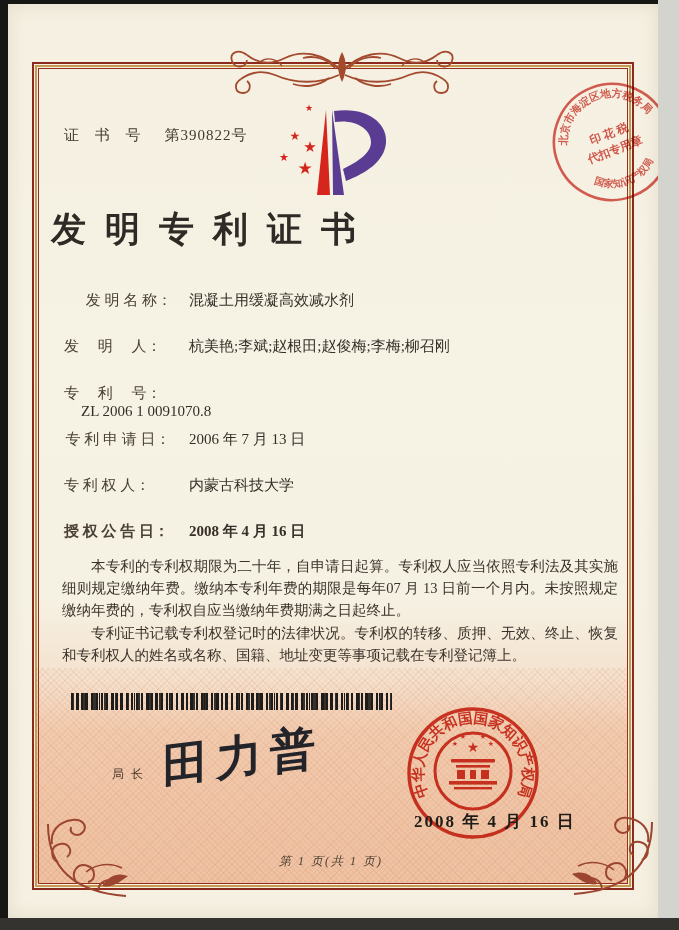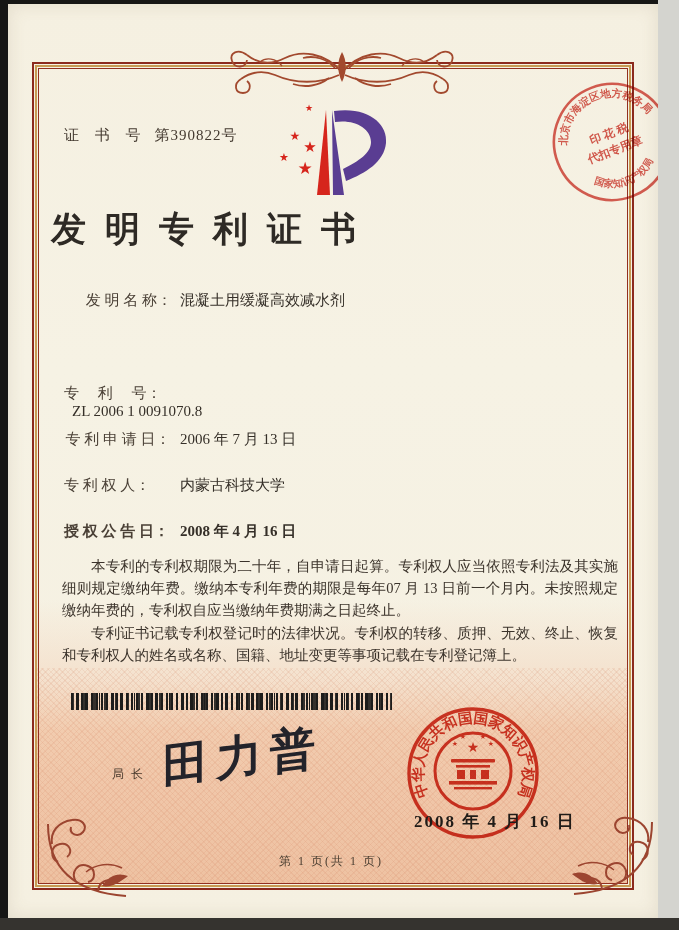--- a/index.html
+++ b/index.html
@@ -19,46 +19,46 @@
   .pink-tex{position:absolute;left:35px;top:668px;width:592px;height:215px;opacity:.5;
      background:repeating-linear-gradient(45deg,rgba(205,110,75,.22) 0 1px,transparent 1px 4px),
                 repeating-linear-gradient(-45deg,rgba(205,110,75,.22) 0 1px,transparent 1px 4px);}
   
   .frame{position:absolute;left:32px;top:62px;width:598px;height:824px;border:2px solid #8c2a1d;}
   .frame::before{content:"";position:absolute;inset:1px;border:2px solid #c79a52;}
   .frame::after{content:"";position:absolute;inset:4px;border:1px solid #93301f;}
   .abs{position:absolute;}
   
   .certno{left:64px;top:126px;font-size:15px;color:#43392f;letter-spacing:1px;}
-  .certno .sp{margin-right:8px;letter-spacing:6px;}
+  .certno .sp{margin-right:18px;letter-spacing:6px;}
   
   .title{left:32px;top:206px;width:598px;font-size:35px;font-weight:bold;
          color:#2e2a25;letter-spacing:19px;text-indent:19px;}
   
   .row{position:absolute;left:64px;width:556px;display:flex;font-size:15px;color:#3a332b;}
   .row .lbl{flex:none;min-width:108px;white-space:pre;color:#4a4036;}
-  .row .val{margin-left:8px;white-space:pre;color:#352f28;}
+  .row .val{margin-left:17px;white-space:pre;color:#352f28;}
   
   .bodytext{left:62px;top:555px;width:556px;font-size:14.5px;line-height:22.2px;color:#3b332b;text-align:justify;}
   .bodytext p{margin:0;text-indent:2em;}
   
   .barcode{left:71px;top:693px;width:321px;height:17px;
      background:repeating-linear-gradient(90deg,#1d1c1b 0 2px,transparent 2px 5px),
                 repeating-linear-gradient(90deg,#1d1c1b 0 1px,transparent 1px 7px),
                 repeating-linear-gradient(90deg,rgba(20,20,20,.85) 0 3px,transparent 3px 11px);}
   
   .sig-title{left:112px;top:766px;font-size:12px;letter-spacing:7px;color:#48392c;}
   .sig-name{left:162px;top:726px;font-size:46px;font-weight:600;color:#23232a;
             transform:rotate(-7deg) skewX(-7deg);letter-spacing:8px;}
   
   .seal{left:384px;top:684px;mix-blend-mode:multiply;}
   .tax-stamp{left:537px;top:64px;transform:rotate(-21deg);mix-blend-mode:multiply;opacity:.92;}
   .logo{left:276px;top:98px;}
   .date-under-seal{left:414px;top:810px;font-size:17px;letter-spacing:2px;color:#201c18;font-weight:bold;}
-  .footer-page{left:32px;top:853px;width:598px;text-align:center;font-size:12px;color:#4a3e31;letter-spacing:2px;}
+  .footer-page{left:32px;top:853px;width:598px;text-align:center;font-size:12px;color:#4a3e31;letter-spacing:2px;font-style:italic;}
   .orn{color:#a2492e;}
   svg text{font-family:"Liberation Serif","DejaVu Serif",serif;}
 </style>
 </head>
 <body>
 
 <div class="scan">
   <div class="edge-right"></div>
   <div class="edge-bottom"></div>
   <div class="paper"></div>
@@ -140,20 +140,24 @@
       <text x="75" y="70" text-anchor="middle" font-size="11.5" font-weight="bold" fill="#cf3429" opacity=".88">印 花 税</text>
       <text x="75" y="87" text-anchor="middle" font-size="11.5" font-weight="bold" fill="#cf3429" opacity=".88">代扣专用章</text>
     </svg>
   </div>
 
   <div class="abs title">发明专利证书</div>
 
   <div class="row" style="top:291px;text-align:right;">
     <span class="lbl">发 明 名 称：</span>
     <span class="val">混凝土用缓凝高效减水剂</span>
+  </div>
+  <div class="row" style="top:337px;">
+    <span class="lbl">发　 明　 人：</span>
+    <span class="val">杭美艳;李斌;赵根田;赵俊梅;李梅;柳召刚</span>
   </div>
   <div class="row" style="top:384px;flex-direction:column;">
     <span class="lbl">专　 利　 号：</span>
     <span class="val">ZL 2006 1 0091070.8</span>
   </div>
   <div class="row" style="top:430px;text-align:center;">
     <span class="lbl">专 利 申 请 日：</span>
     <span class="val">2006 年 7 月 13 日</span>
   </div>
   <div class="row" style="top:476px;">

